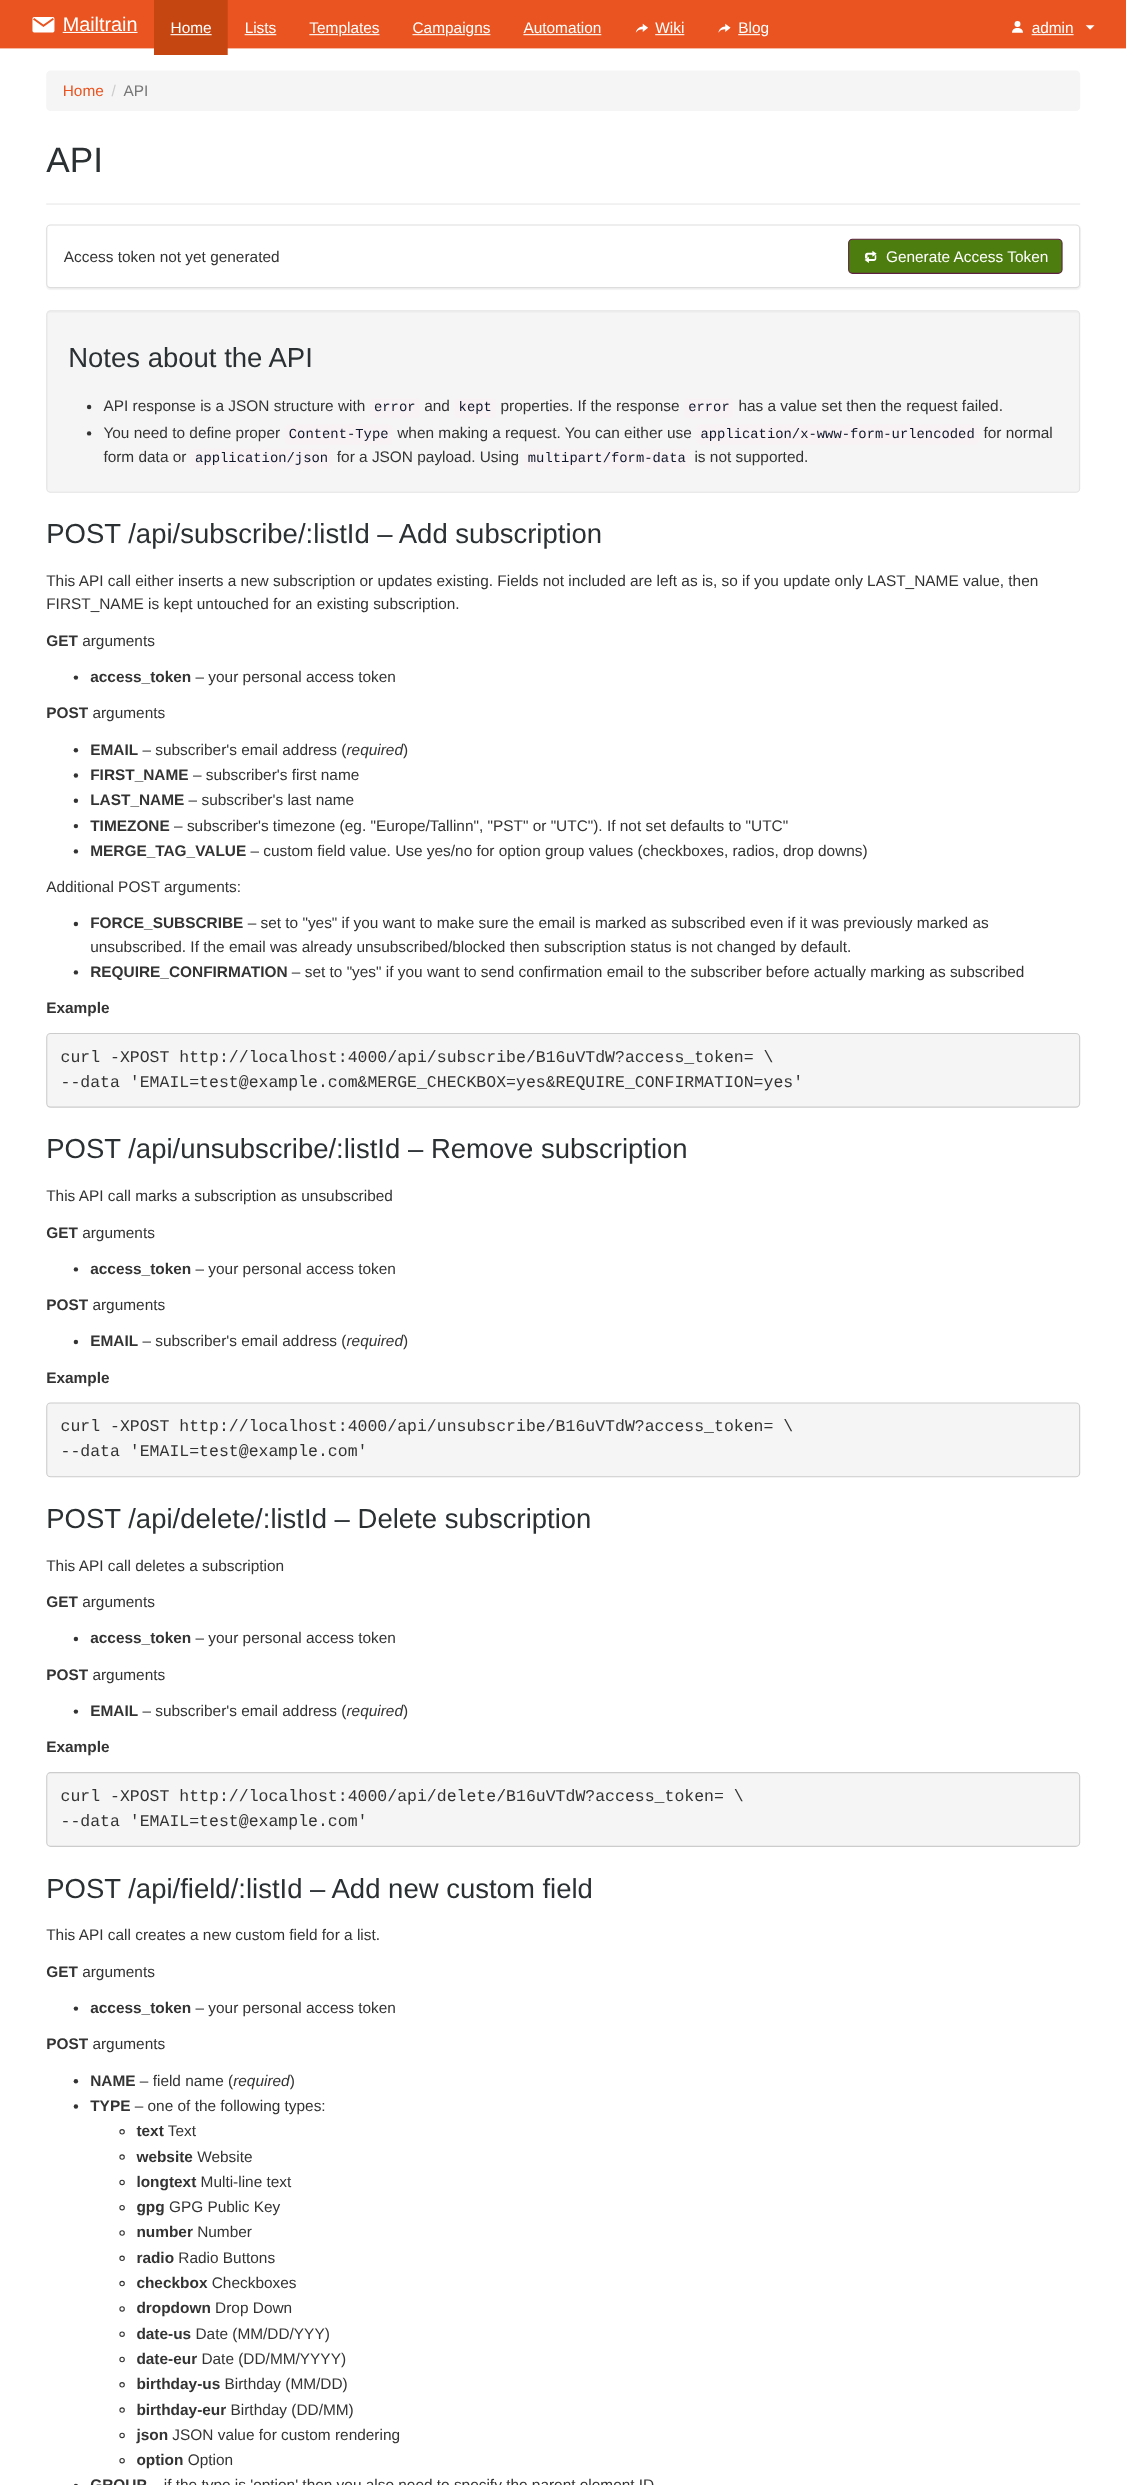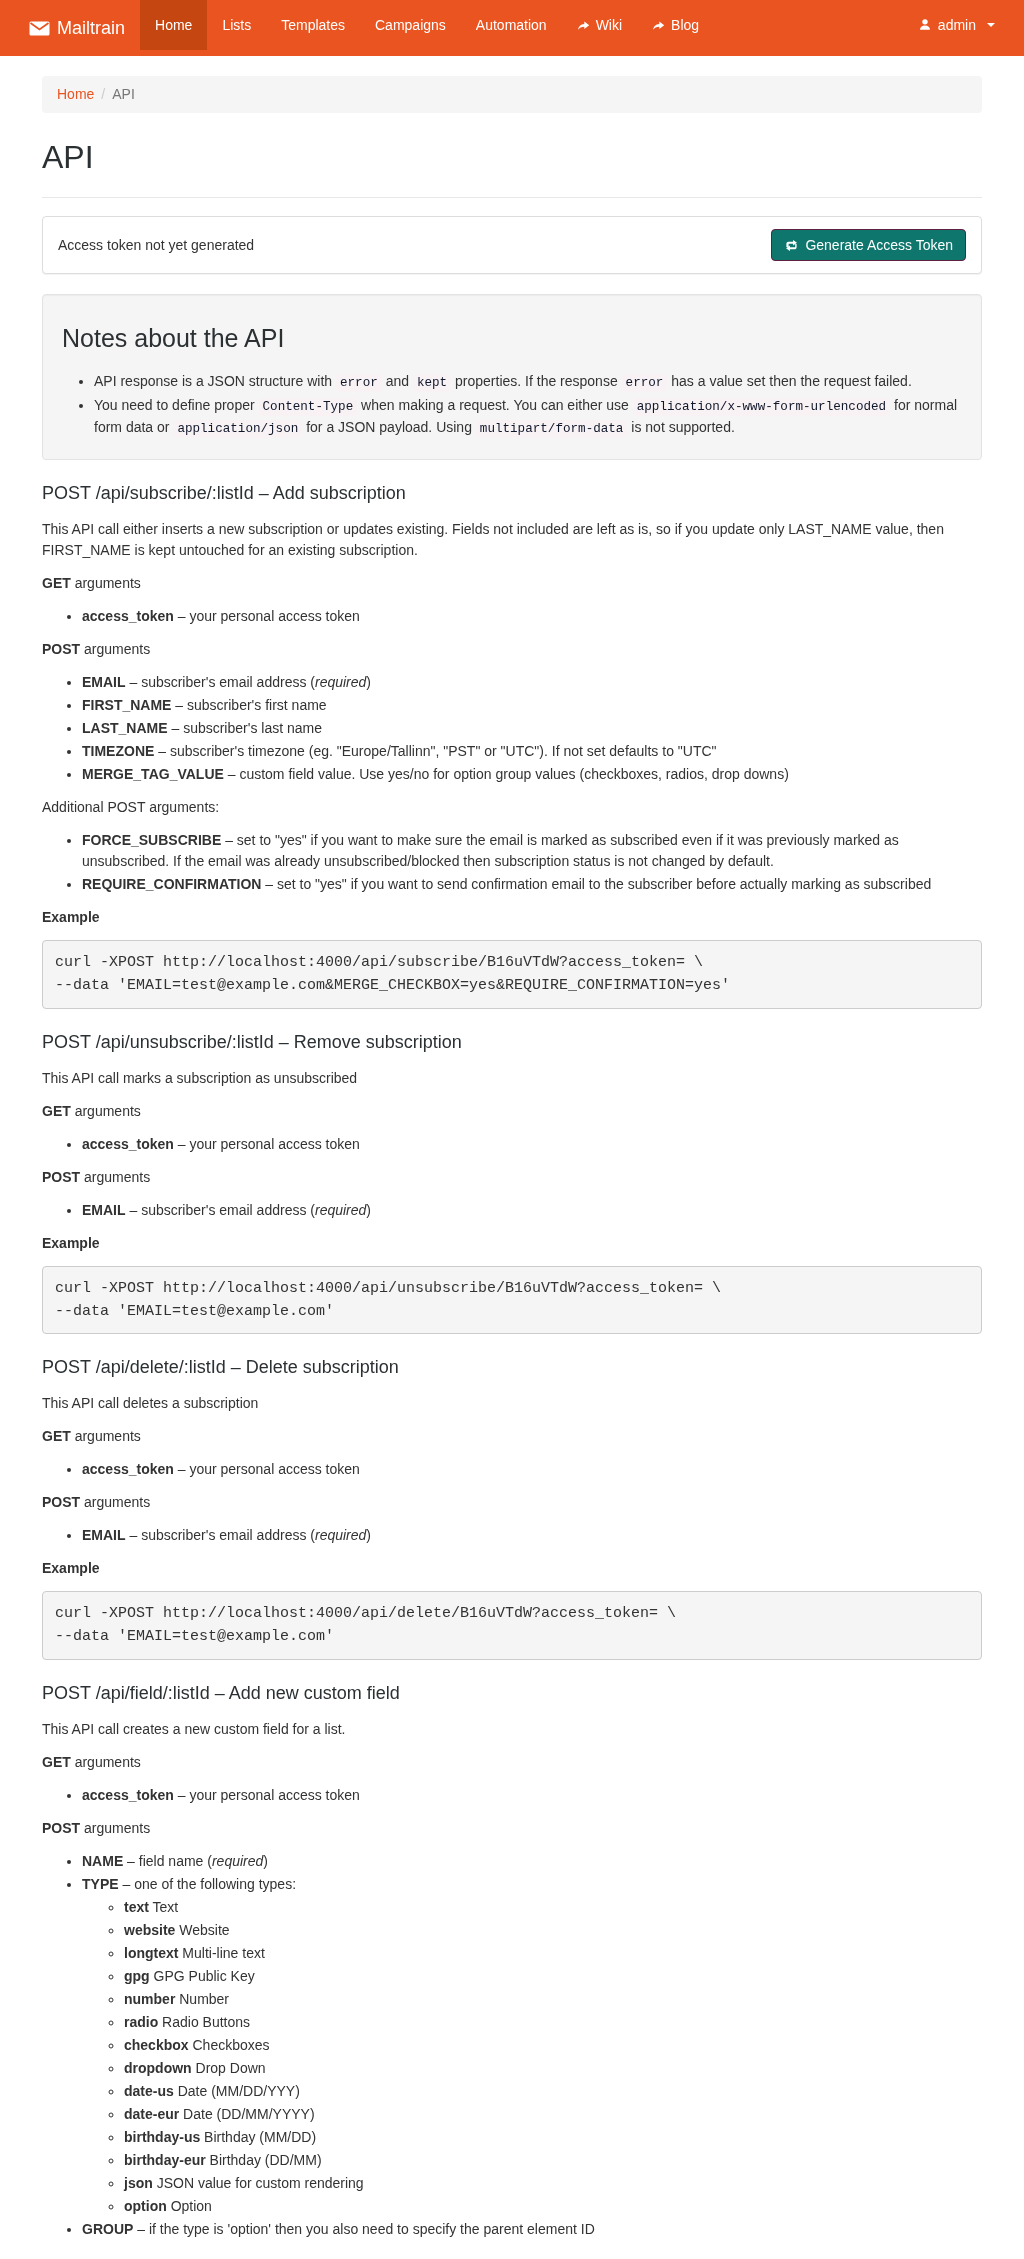--- a/index.html
+++ b/index.html
@@ -3,22 +3,22 @@
 <meta charset="utf-8">
 <style>
   * { box-sizing: border-box; margin: 0; padding: 0; }
   html, body { width: 1024px; background: #fff; }
   body {
     font-family: "Liberation Sans", "DejaVu Sans", sans-serif;
     font-size: 14px; line-height: 1.5; color: #333;
   }
   
   .navbar {
-    height: 56px; background: #e95420; display: flex;
-    align-items: stretch; padding: 0 14px; color: #fff;
+    height: 44px; background: #e95420; display: flex;
+    align-items: stretch; padding: 0 14px; color: #fff; text-decoration: underline;
   }
   .brand {
     display: flex; align-items: center; gap: 7px; padding: 0 15px;
     color: #fff; text-decoration: none; font-size: 18px;
   }
   .nav-menu { display: flex; list-style: none; align-items: stretch; }
   .nav-link {
     display: flex; align-items: center; gap: 6px; padding: 0 15px;
     color: #fff; text-decoration: none; font-size: 14px; height: 50px;
   }
@@ -42,41 +42,41 @@
   h2.page-title { font-size: 32px; font-weight: 400; color: #2b3033; margin: 8px 0 16px; }
   hr.divider { border: none; border-top: 1px solid #e8e8e8; margin: 0 0 18px; }
   
   .panel {
     border: 1px solid #ddd; border-radius: 4px; background: #fff;
     padding: 12px 15px; display: flex; align-items: center;
     justify-content: space-between; margin-bottom: 20px;
     box-shadow: 0 1px 1px rgba(0,0,0,.05);
   }
   .btn-token {
-    background: #0f766e; border: 1px solid #5f2142; color: #fff;
+    background: #4d7c0f; border: 1px solid #5f2142; color: #fff;
     font-size: 14px; padding: 7px 12px; border-radius: 4px;
     display: inline-flex; align-items: center; gap: 6px; cursor: pointer;
     font-family: inherit;
   }
   
   .well {
     background: #f5f5f5; border: 1px solid #e3e3e3; border-radius: 4px;
     padding: 19px 19px 14px; margin-bottom: 20px;
     box-shadow: inset 0 1px 1px rgba(0,0,0,.04);
   }
   .well h3 { font-size: 25px; font-weight: 400; color: #2b3033; margin: 6px 0 13px; }
   .well ul { margin: 0 0 6px; padding-left: 32px; }
   .well li { margin: 3px 0; }
   code {
     font-family: "Liberation Mono", "DejaVu Sans Mono", monospace;
     font-size: 90%; color: #0f172a; background: #f9f2f4;
     padding: 2px 4px; border-radius: 4px;
   }
   
-  .sec h3 { font-size: 18px; font-weight: 400; color: #2b3033; margin: 20px 0 12px; }
+  .sec h3 { font-size: 25px; font-weight: 400; color: #2b3033; margin: 20px 0 12px; }
   .sec p { margin: 12px 0; }
   .sec ul { margin: 10px 0; padding-left: 40px; }
   .sec li { margin: 2px 0; }
   .sec ul ul { list-style-type: circle; margin: 2px 0; padding-left: 42px; }
   .sec pre {
     font-family: "Liberation Mono", "DejaVu Sans Mono", monospace;
     font-size: 15px; line-height: 1.55; color: #333;
     background: #f5f5f5; border: 1px solid #ccc; border-radius: 4px;
     padding: 10px 12px; margin: 12px 0 20px; white-space: pre; overflow: hidden;
   }

